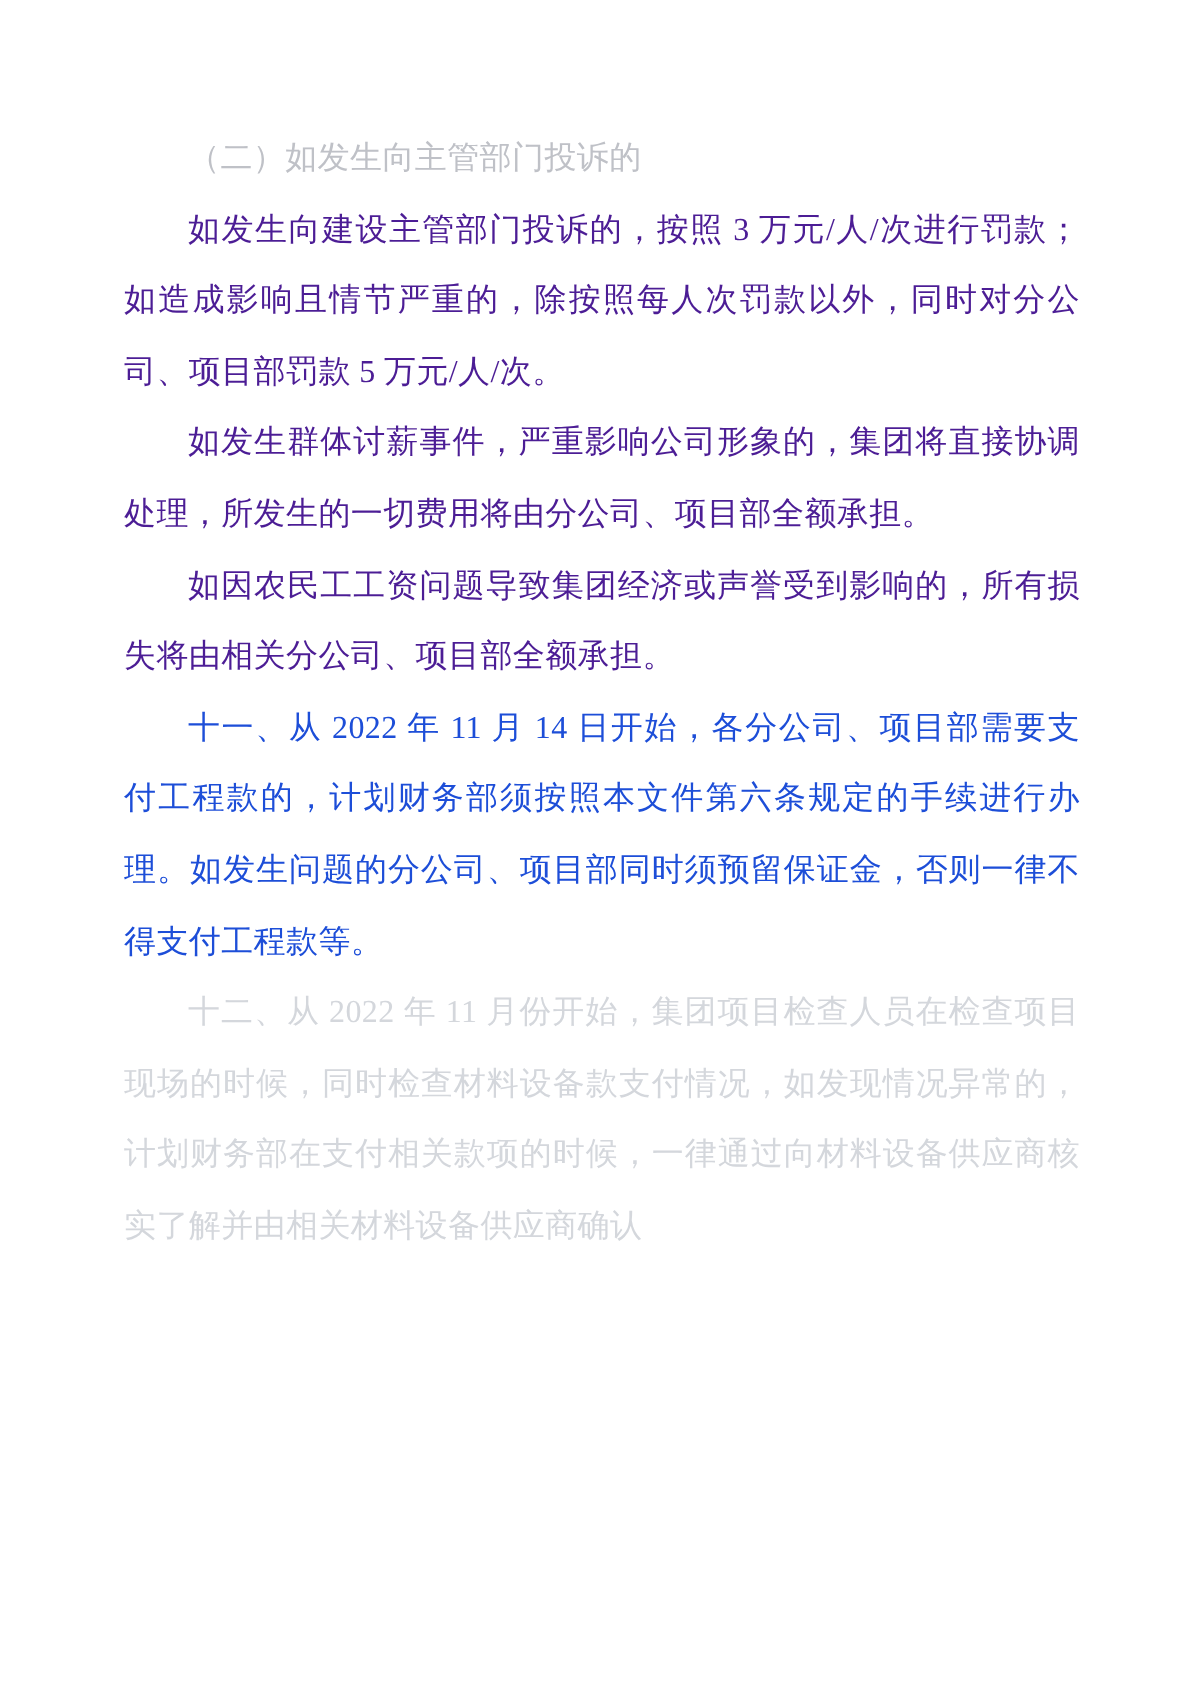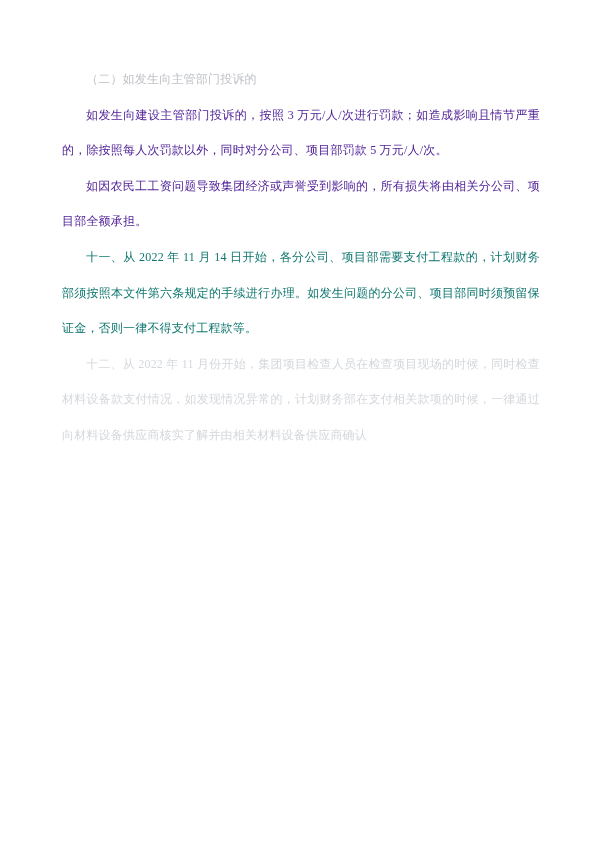--- a/index.html
+++ b/index.html
@@ -16,37 +16,37 @@
   .page {
     position: relative;
     width: 600px;
     height: 848px;
     box-sizing: border-box;
     padding: 62px 60px 40px 62px;
     background: #ffffff;
   }
   .doc-body {
     color: #c7c9ce;
-    font-size: 12px;
+    font-size: 16px;
     line-height: 35.6px;
     text-align: justify;
     text-justify: inter-ideograph;
     letter-spacing: 0.2px;
   }
   .para {
     margin: 0;
     text-indent: 2em;
     color: #4c1d95;
     white-space: normal;
   }
   .para.heading {
     color: #bfc1c7;
   }
   .para.lighter {
-    color: #0f766e;
+    color: #1d4ed8;
   }
   .para.faint {
     color: #d4d7dc;
   }
   .fade-bottom {
     position: absolute;
     left: 0;
     right: 0;
     bottom: 0;
     height: 72px;
@@ -54,18 +54,19 @@
     pointer-events: none;
   }
 </style>
 </head>
 <body>
 
 <div class="page">
   <div class="doc-body">
     <p class="para heading">（二）如发生向主管部门投诉的</p>
     <p class="para">如发生向建设主管部门投诉的，按照 3 万元/人/次进行罚款；如造成影响且情节严重的，除按照每人次罚款以外，同时对分公司、项目部罚款 5 万元/人/次。</p>
+    <p class="para">如发生群体讨薪事件，严重影响公司形象的，集团将直接协调处理，所发生的一切费用将由分公司、项目部全额承担。</p>
     <p class="para">如因农民工工资问题导致集团经济或声誉受到影响的，所有损失将由相关分公司、项目部全额承担。</p>
     <p class="para lighter">十一、从 2022 年 11 月 14 日开始，各分公司、项目部需要支付工程款的，计划财务部须按照本文件第六条规定的手续进行办理。如发生问题的分公司、项目部同时须预留保证金，否则一律不得支付工程款等。</p>
     <p class="para faint">十二、从 2022 年 11 月份开始，集团项目检查人员在检查项目现场的时候，同时检查材料设备款支付情况，如发现情况异常的，计划财务部在支付相关款项的时候，一律通过向材料设备供应商核实了解并由相关材料设备供应商确认</p>
   </div>
   <div class="fade-bottom"></div>
 </div>
 
 </body></html>

